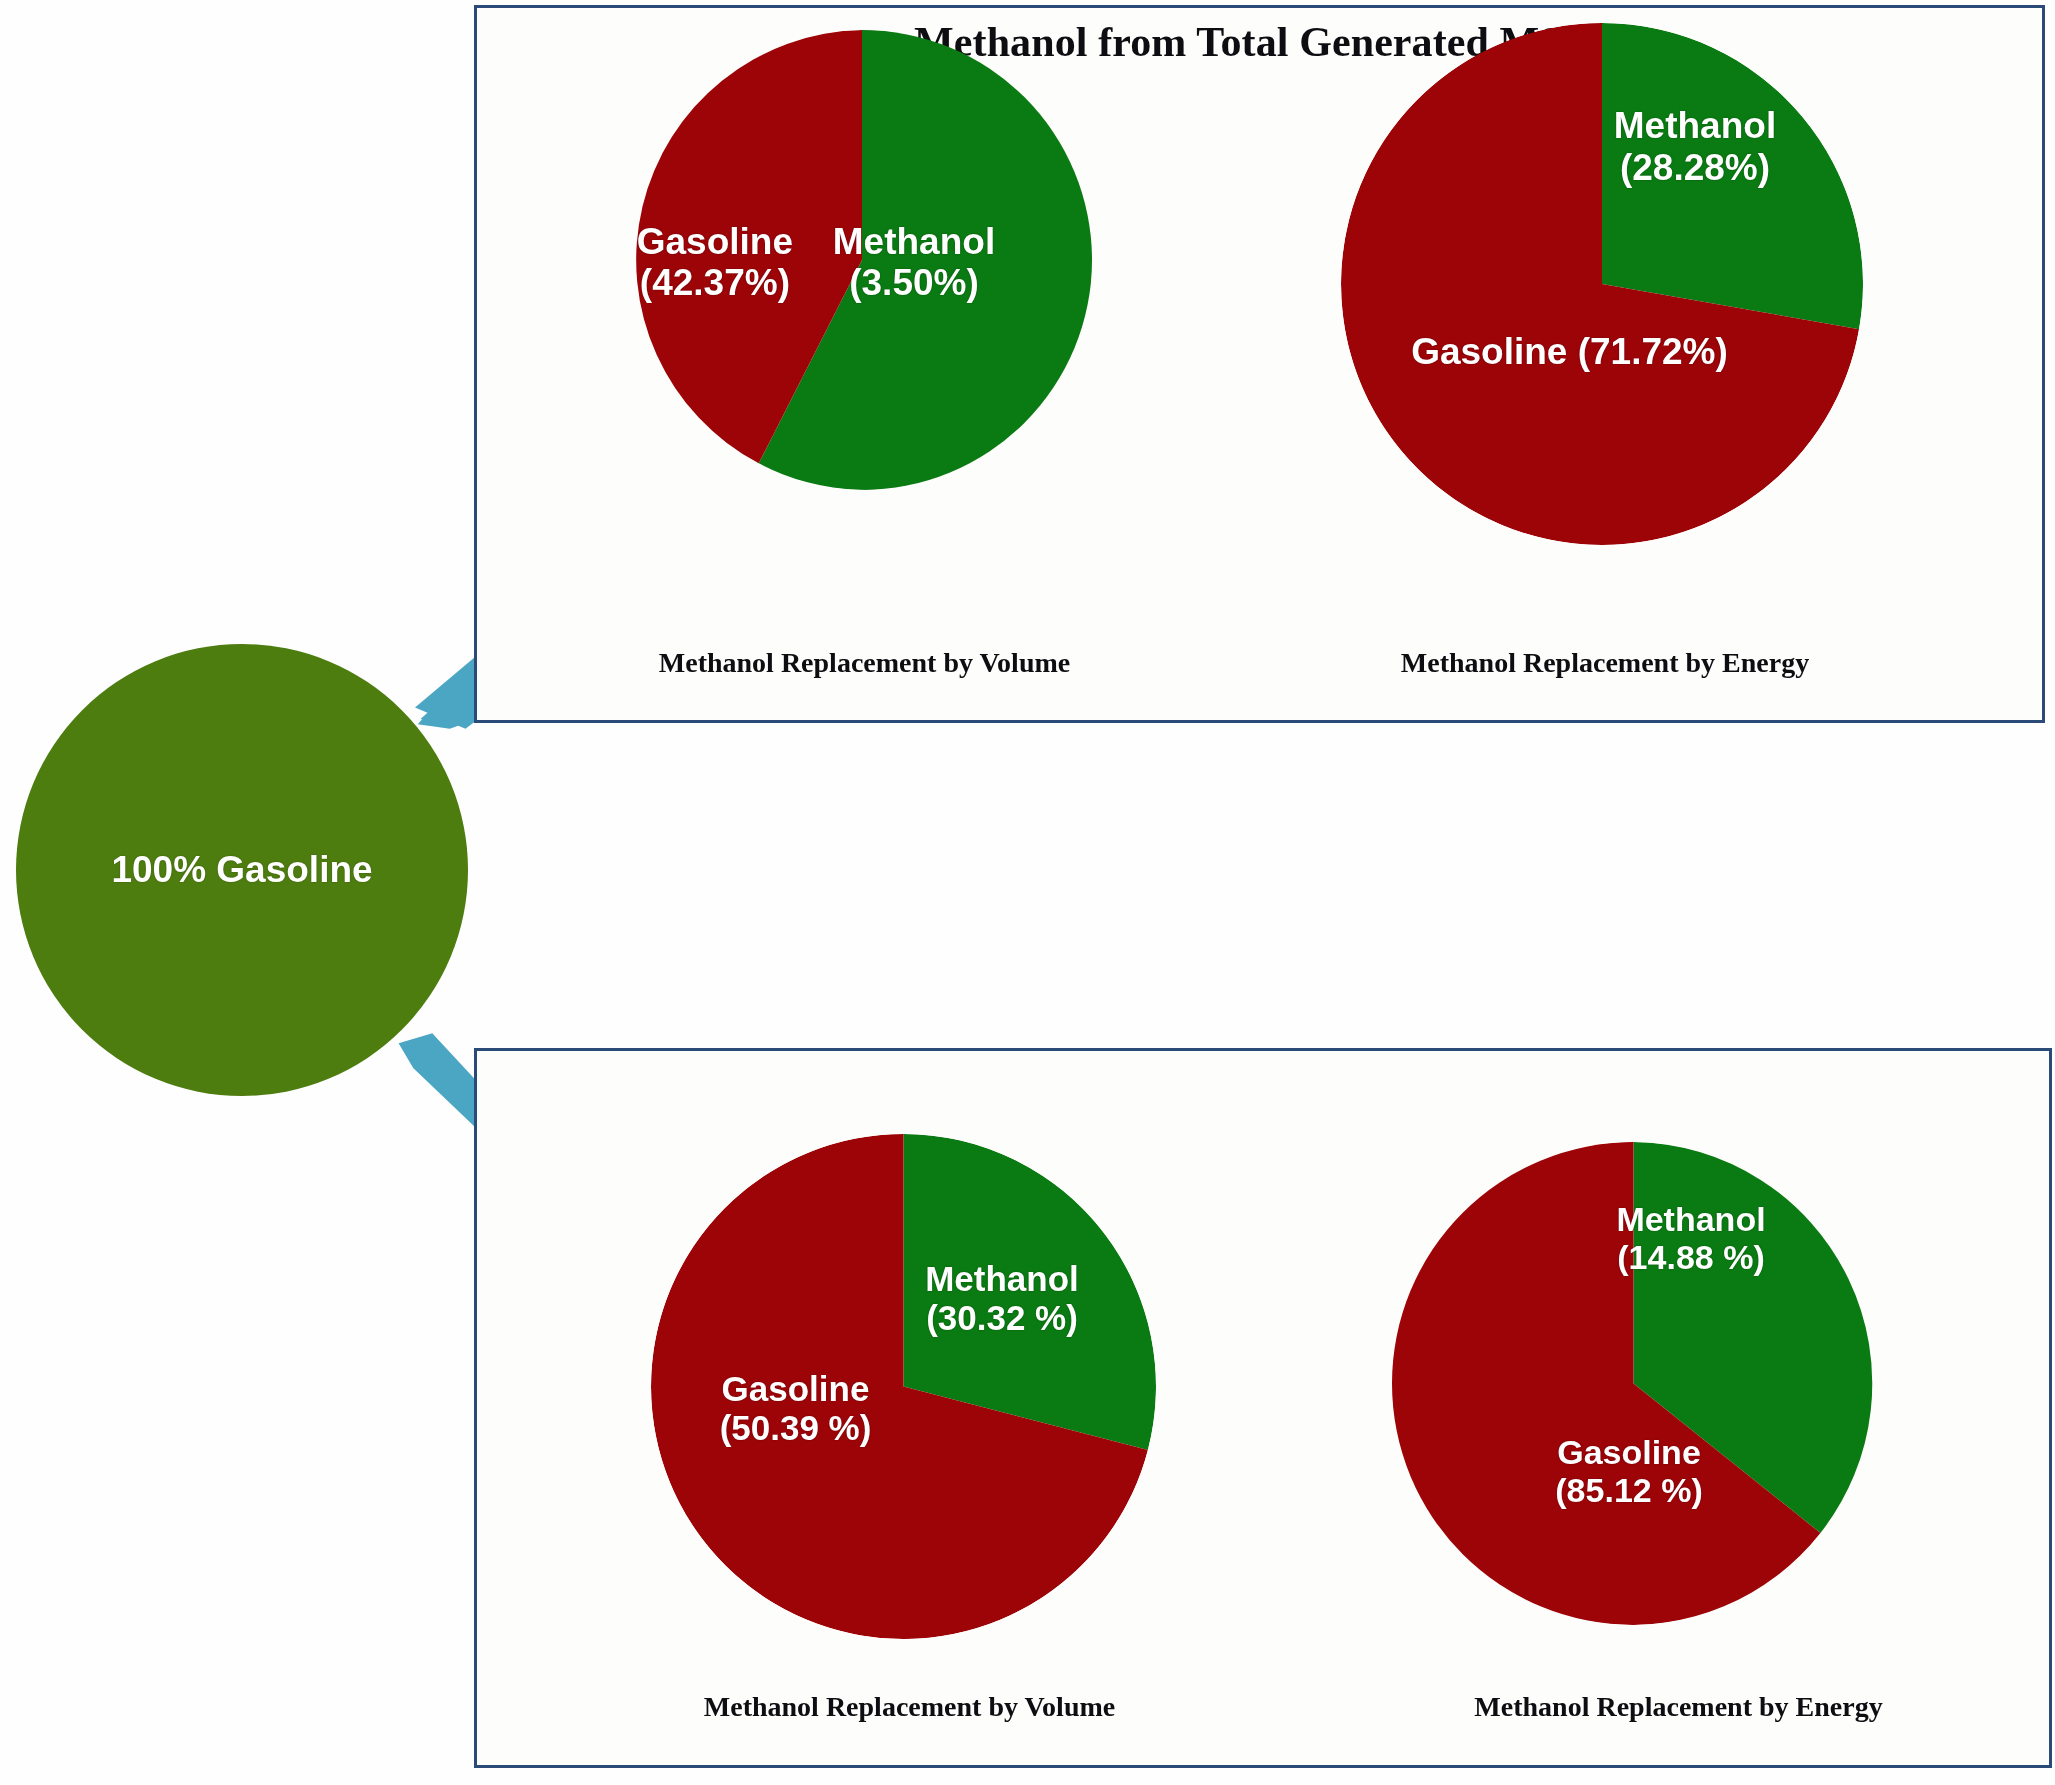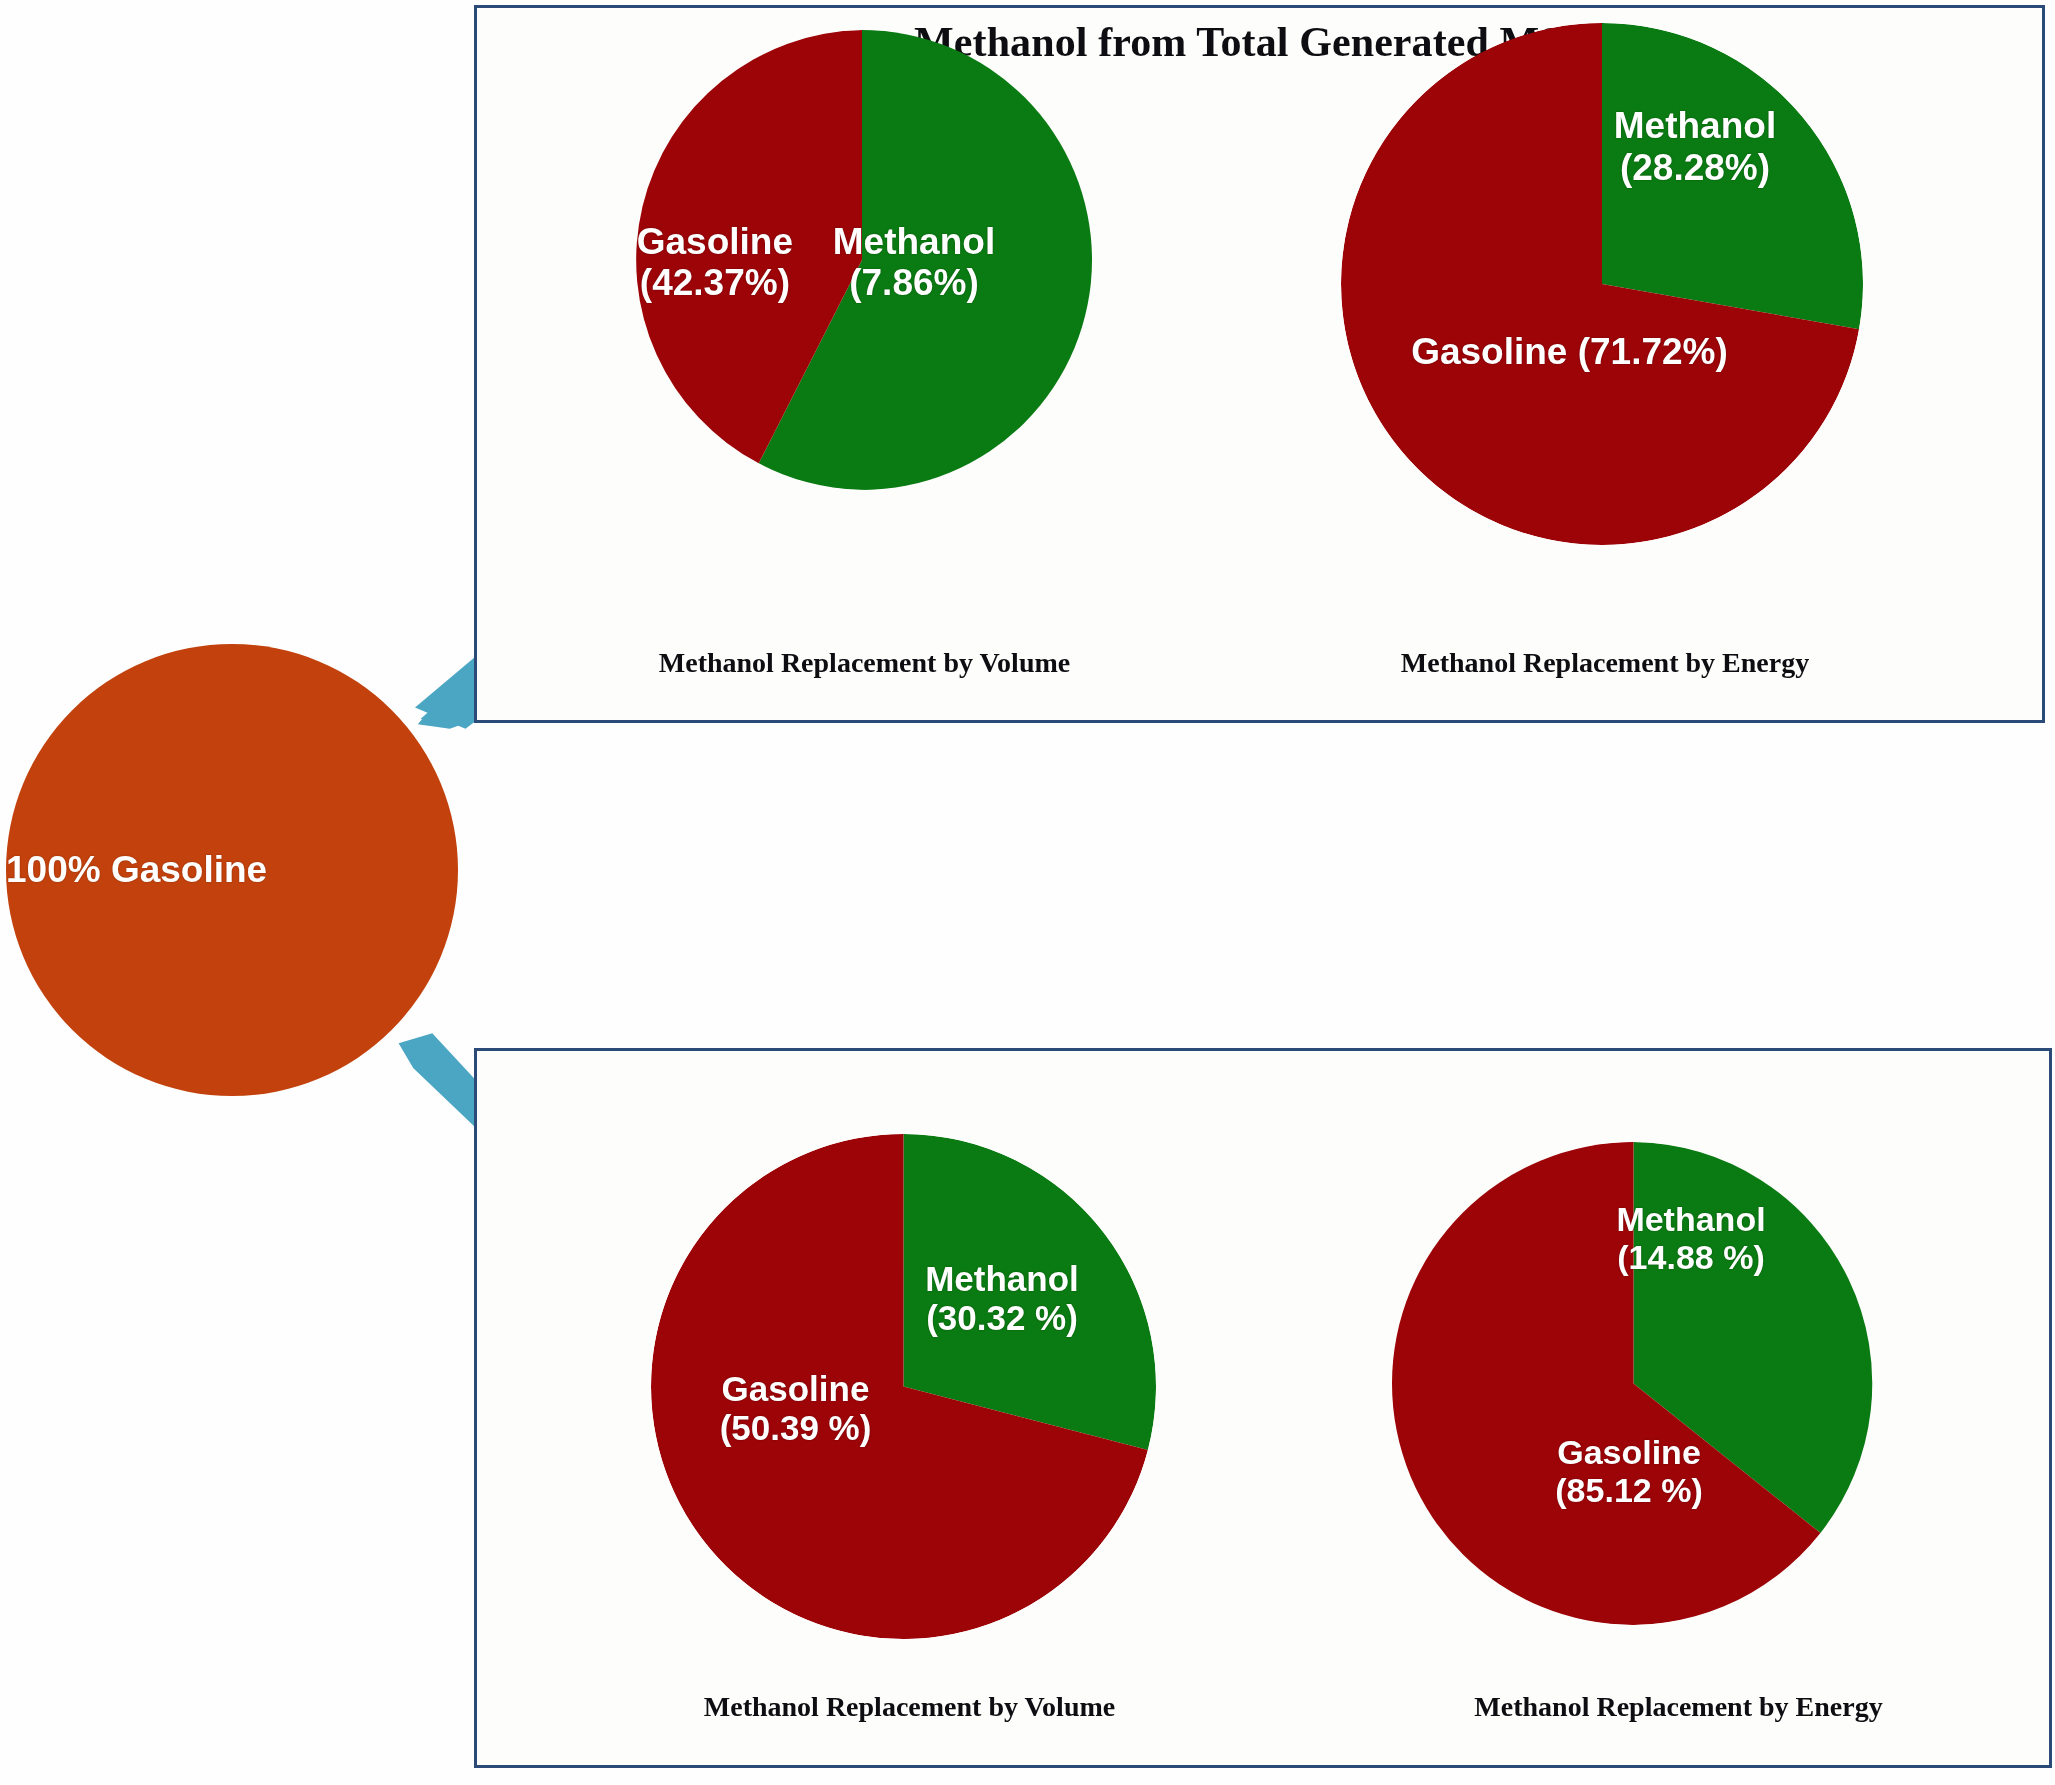--- a/index.html
+++ b/index.html
@@ -60,24 +60,24 @@
     text-align:center;
     line-height:1.12;
     white-space:nowrap;
     text-shadow:0 0 1.7px rgba(0,0,0,.35);
     pointer-events:none;
   }
 
   
   #source-circle{
     position:absolute;
-    left:6px;top:644px;width:452px;height:452px;
+    left:16px;top:644px;width:452px;height:452px;
     border-radius:50%;
-    background:#c2410c;
-    display:flex;align-items:center;
+    background:#4d7c0f;
+    display:flex;align-items:center;justify-content:center;
   }
   #source-circle .label{
     font-family:"Liberation Sans",sans-serif;
     font-weight:bold;font-size:37px;color:#ffffff;
     text-shadow:0 0 1.7px rgba(0,0,0,.3);
     white-space:nowrap;
   }
 
   
   .arrow{position:absolute;}
@@ -111,21 +111,21 @@
 
     <div class="pie" style="left:155px;top:22.4px;width:460px;height:460px;">
       <svg viewBox="0 0 200 200" xmlns="http://www.w3.org/2000/svg">
 
         <path d="M100,100 L100,0 A100,100 0 1 1 55.1,188.4 Z" fill="#0a7a12"></path>
 
         <path d="M100,100 L55.1,188.4 A100,100 0 0 1 100,0 Z" fill="#9c0408"></path>
       </svg>
       <div class="slice-label" style="left:178px;top:191px;width:208px;font-size:37px;">
         <div>Methanol</div>
-        <div>(7.86%)</div>
+        <div>(3.50%)</div>
       </div>
       <div class="slice-label" style="left:-23.6px;top:191px;width:213px;font-size:37px;">
         <div>Gasoline</div>
         <div>(42.37%)</div>
       </div>
     </div>
 
     <div class="pie-caption" style="left:62px;top:639px;width:651px;">Methanol Replacement by Volume</div>
 
     <div class="pie" style="left:864px;top:15.7px;width:522px;height:522px;">

